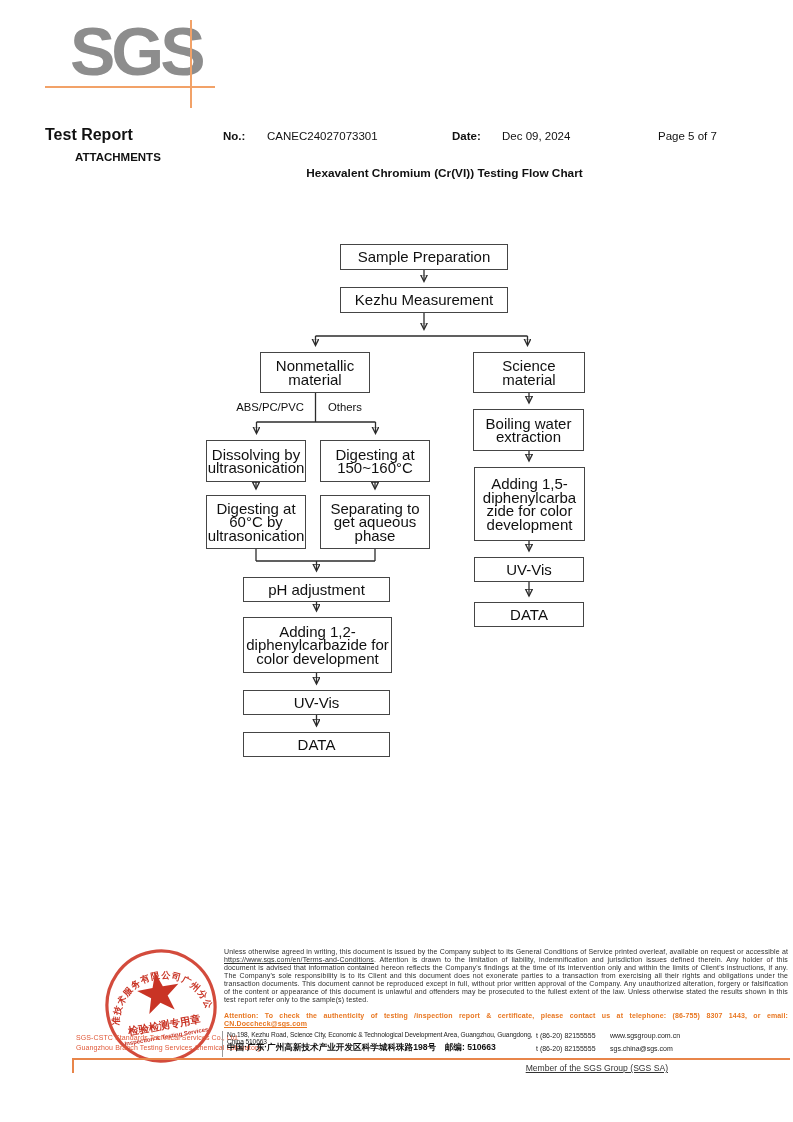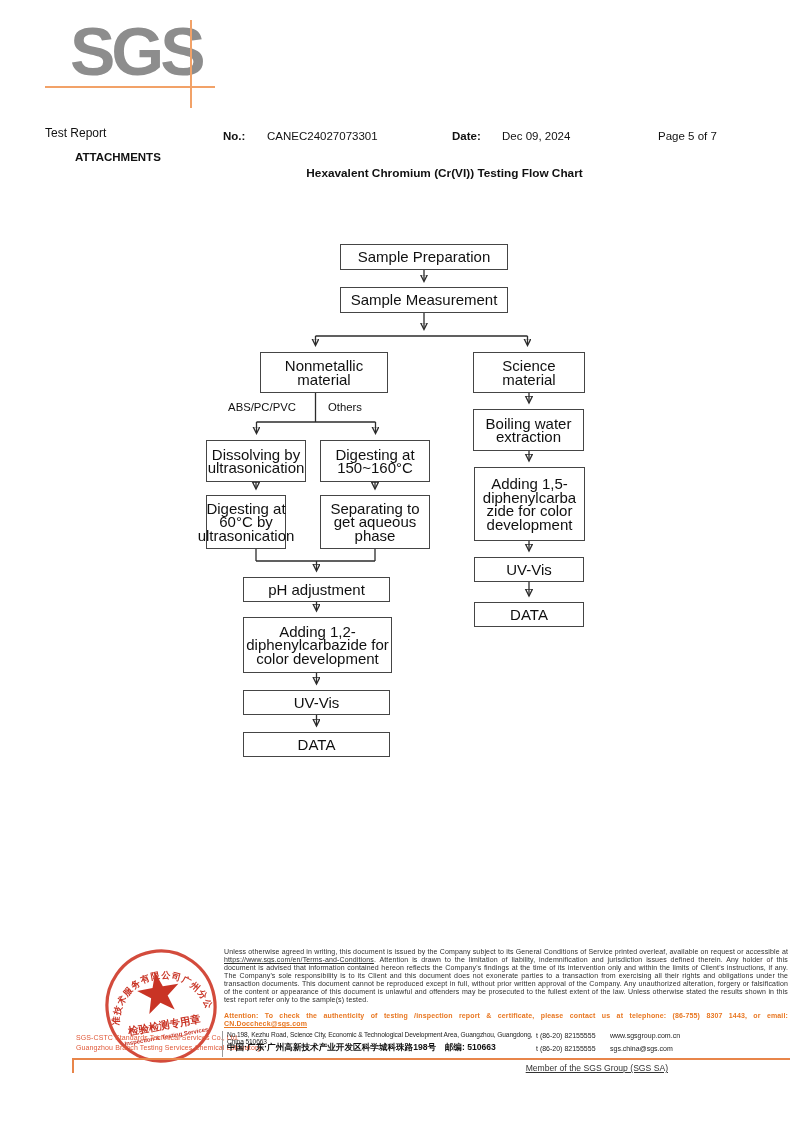--- a/index.html
+++ b/index.html
@@ -7,21 +7,21 @@
        font-family:"Liberation Sans","DejaVu Sans",sans-serif;color:#111;}
   .abs{position:absolute;}
 
   
   .logo{left:70px;top:16px;font-size:68px;font-weight:700;letter-spacing:-4px;
         color:#8d8d8d;line-height:70px;}
   .crosshair-h{left:45px;top:86px;width:170px;height:2px;background:#f2a268;}
   .crosshair-v{left:190px;top:20px;width:2px;height:88px;background:#f2a268;}
 
   
-  .report-title{left:45px;top:126px;font-size:12px;font-weight:400;}
+  .report-title{left:45px;top:126px;font-size:16px;font-weight:700;}
   .attachments{left:75px;top:151px;font-size:11.5px;font-weight:700;}
   .hlabel{font-size:11.5px;font-weight:700;}
   .hvalue{font-size:11.5px;text-align:center;}
   .chart-title{left:0;top:166px;width:793px;text-align:center;
                font-size:11.8px;font-weight:700;margin-left:48px;}
 
   
   .fbox{position:absolute;border:1.4px solid #454545;background:#fff;
         display:flex;align-items:center;justify-content:center;text-align:center;
         font-size:15px;line-height:13.5px;color:#101010;padding:1px 2px;
@@ -93,28 +93,28 @@
   <path d="M316.5 602 V610.5" marker-end="url(#ah)"></path>
   <path d="M316.5 673 V683.5" marker-end="url(#ah)"></path>
   <path d="M316.5 715 V725.5" marker-end="url(#ah)"></path>
   <path d="M529 393 V402.5" marker-end="url(#ah)"></path>
   <path d="M529 451 V460.5" marker-end="url(#ah)"></path>
   <path d="M529 541 V550.5" marker-end="url(#ah)"></path>
   <path d="M529 582 V595.5" marker-end="url(#ah)"></path>
 </svg>
 
 <div class="fbox" style="left:340px;top:244px;width:168px;height:26px">Sample Preparation</div>
-<div class="fbox" style="left:340px;top:287px;width:168px;height:26px">Sample Measurement</div>
-<div class="fbox" style="left:260px;top:352px;width:128px;height:41px">Nonmetallic material</div>
+<div class="fbox" style="left:340px;top:287px;width:168px;height:26px">Kezhu Measurement</div>
+<div class="fbox" style="left:260px;top:352px;width:110px;height:41px">Nonmetallic material</div>
 <div class="fbox" style="left:473px;top:352px;width:112px;height:41px">Science material</div>
-<div class="branch-label" style="left:220px;top:401px;width:84px;text-align:center">ABS/PC/PVC</div>
+<div class="branch-label" style="left:220px;top:401px;width:84px;text-align:right">ABS/PC/PVC</div>
 <div class="branch-label" style="left:328px;top:401px">Others</div>
 <div class="fbox" style="left:206px;top:440px;width:100px;height:42px">Dissolving by ultrasonication</div>
 <div class="fbox" style="left:320px;top:440px;width:110px;height:42px">Digesting at 150~160°C</div>
-<div class="fbox" style="left:206px;top:495px;width:80px;height:54px">Digesting at 60°C by ultrasonication</div>
+<div class="fbox" style="left:206px;top:495px;width:100px;height:54px">Digesting at 60°C by ultrasonication</div>
 <div class="fbox" style="left:320px;top:495px;width:110px;height:54px">Separating to get aqueous phase</div>
 <div class="fbox" style="left:473px;top:409px;width:111px;height:42px">Boiling water extraction</div>
 <div class="fbox" style="left:474px;top:467px;width:111px;height:74px">Adding 1,5-diphenylcarba zide for color development</div>
 <div class="fbox" style="left:474px;top:557px;width:110px;height:25px">UV-Vis</div>
 <div class="fbox" style="left:474px;top:602px;width:110px;height:25px">DATA</div>
 <div class="fbox" style="left:243px;top:577px;width:147px;height:25px">pH adjustment</div>
 <div class="fbox" style="left:243px;top:617px;width:149px;height:56px">Adding 1,2-diphenylcarbazide for color development</div>
 <div class="fbox" style="left:243px;top:690px;width:147px;height:25px">UV-Vis</div>
 <div class="fbox" style="left:243px;top:732px;width:147px;height:25px">DATA</div>
 

